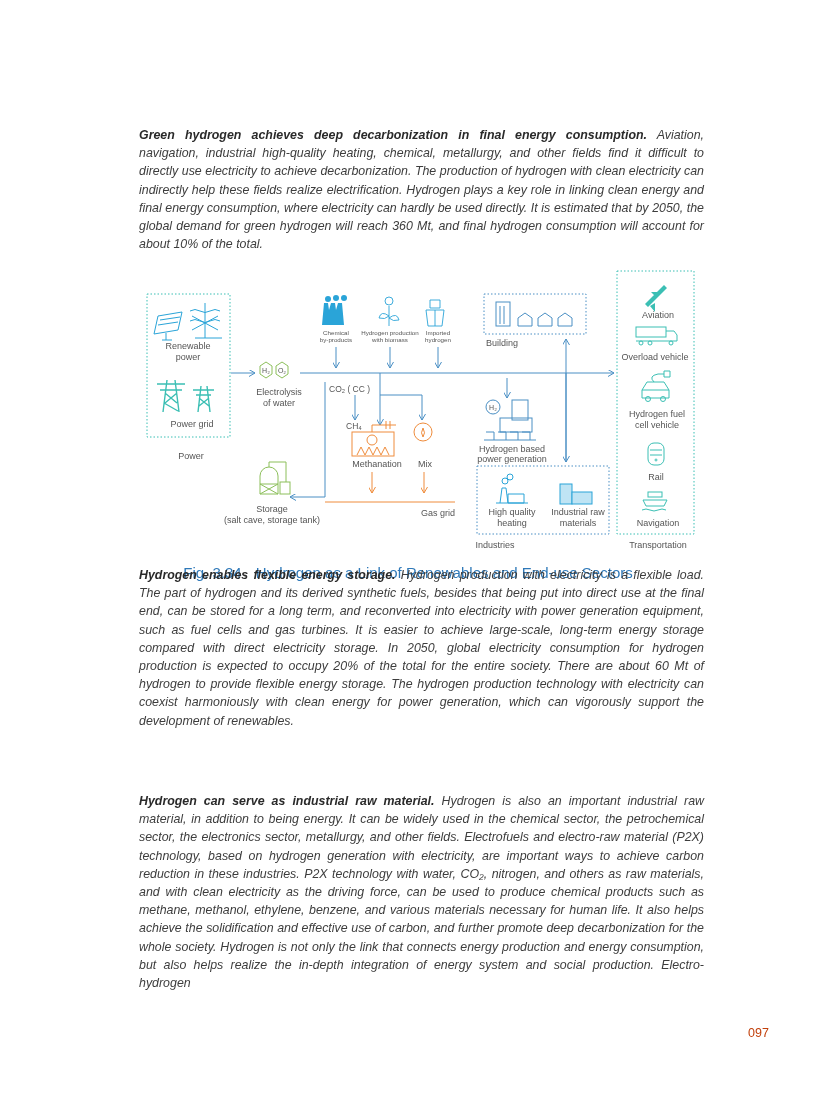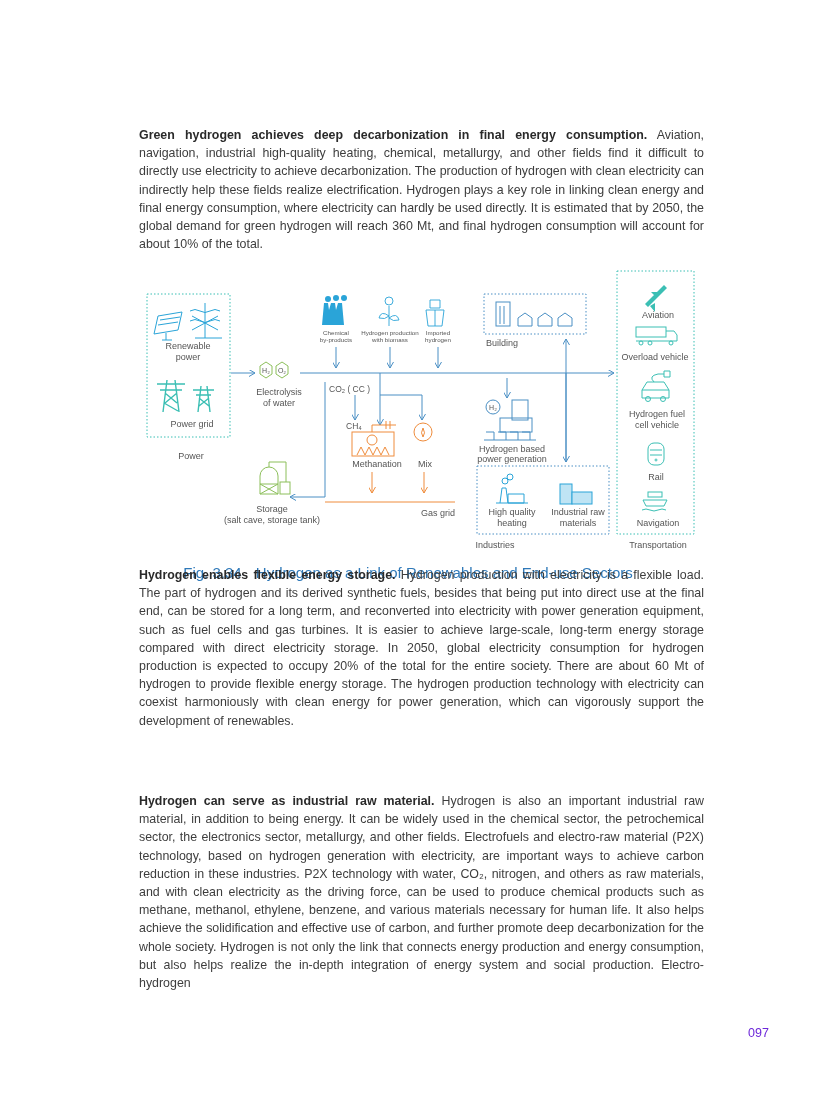--- a/index.html
+++ b/index.html
@@ -1,27 +1,27 @@
 <!DOCTYPE html>
 <html><head>
 <meta charset="utf-8">
 <style>
   html, body { margin: 0; padding: 0; background: #ffffff; }
   body { width: 816px; height: 1100px; position: relative; overflow: hidden;
          font-family: "Liberation Sans", sans-serif; color: #3a3a3a; }
   .para { position: absolute; left: 139px; width: 565px; font-size: 12.4px;
-          line-height: 18.2px; text-align: justify; color: #3d3d3d; margin: 0; }
+          line-height: 18.2px; text-align: justify; color: #3d3d3d; margin: 0; font-style: italic; }
   .para b { color: #2a2a2a; font-weight: bold; }
   #p1 { top: 126px; }
   #p2 { top: 566px; }
   #p3 { top: 792px; }
   .caption { position: absolute; top: 564px; left: 0; width: 816px; text-align: center;
              font-size: 15px; font-weight: normal; color: #2e78b8; }
   .caption .num { margin-right: 10px; }
-  .page-num { position: absolute; top: 1026px; left: 748px; font-size: 12.5px; color: #6d28d9; }
+  .page-num { position: absolute; top: 1026px; left: 748px; font-size: 12.5px; color: #c2410c; }
   svg#diagram { position: absolute; left: 0; top: 0; }
   .lbl { font-family: "Liberation Sans", sans-serif; fill: #555; }
   .s9 { font-size: 9px; }
   .s7 { font-size: 6.2px; }
 </style>
 </head>
 <body>
 
 <p class="para" id="p1"><b>Green hydrogen achieves deep decarbonization in final energy consumption.</b><span> Aviation, navigation, industrial high-quality heating, chemical, metallurgy, and other fields find it difficult to directly use electricity to achieve decarbonization. The production of hydrogen with clean electricity can indirectly help these fields realize electrification. Hydrogen plays a key role in linking clean energy and final energy consumption, where electricity can hardly be used directly. It is estimated that by 2050, the global demand for green hydrogen will reach 360 Mt, and final hydrogen consumption will account for about 10% of the total.</span></p>
 

